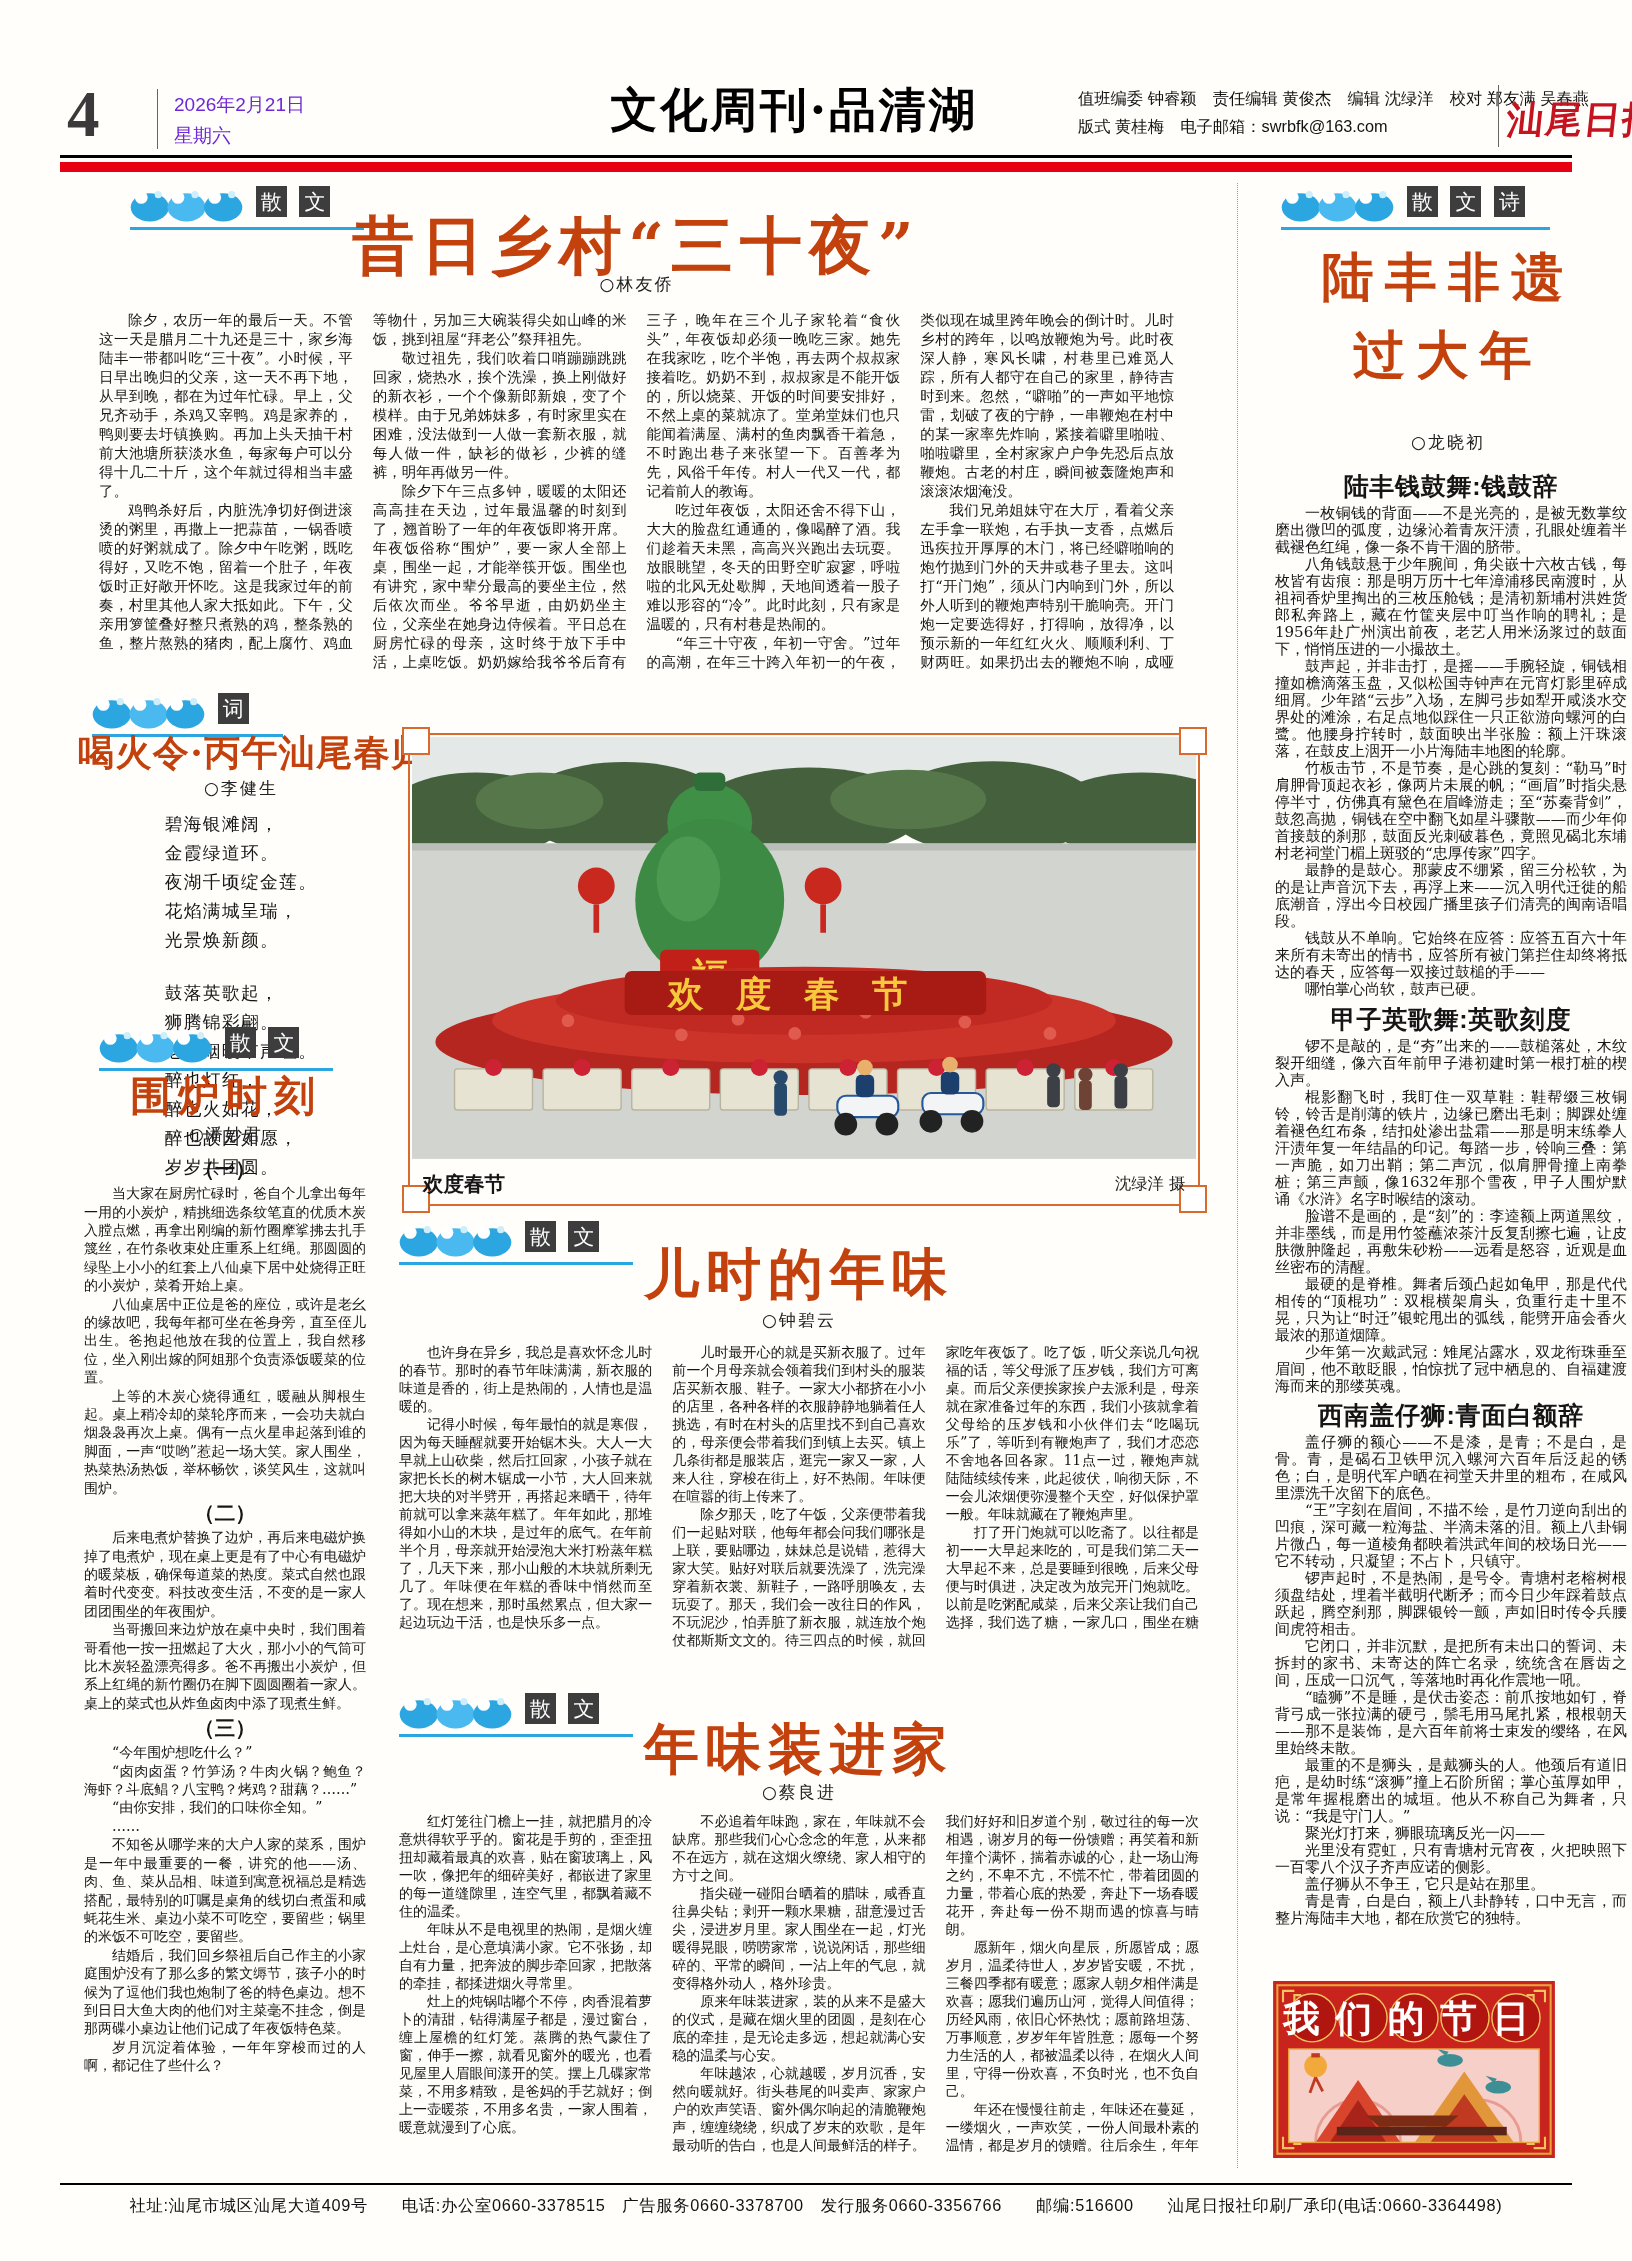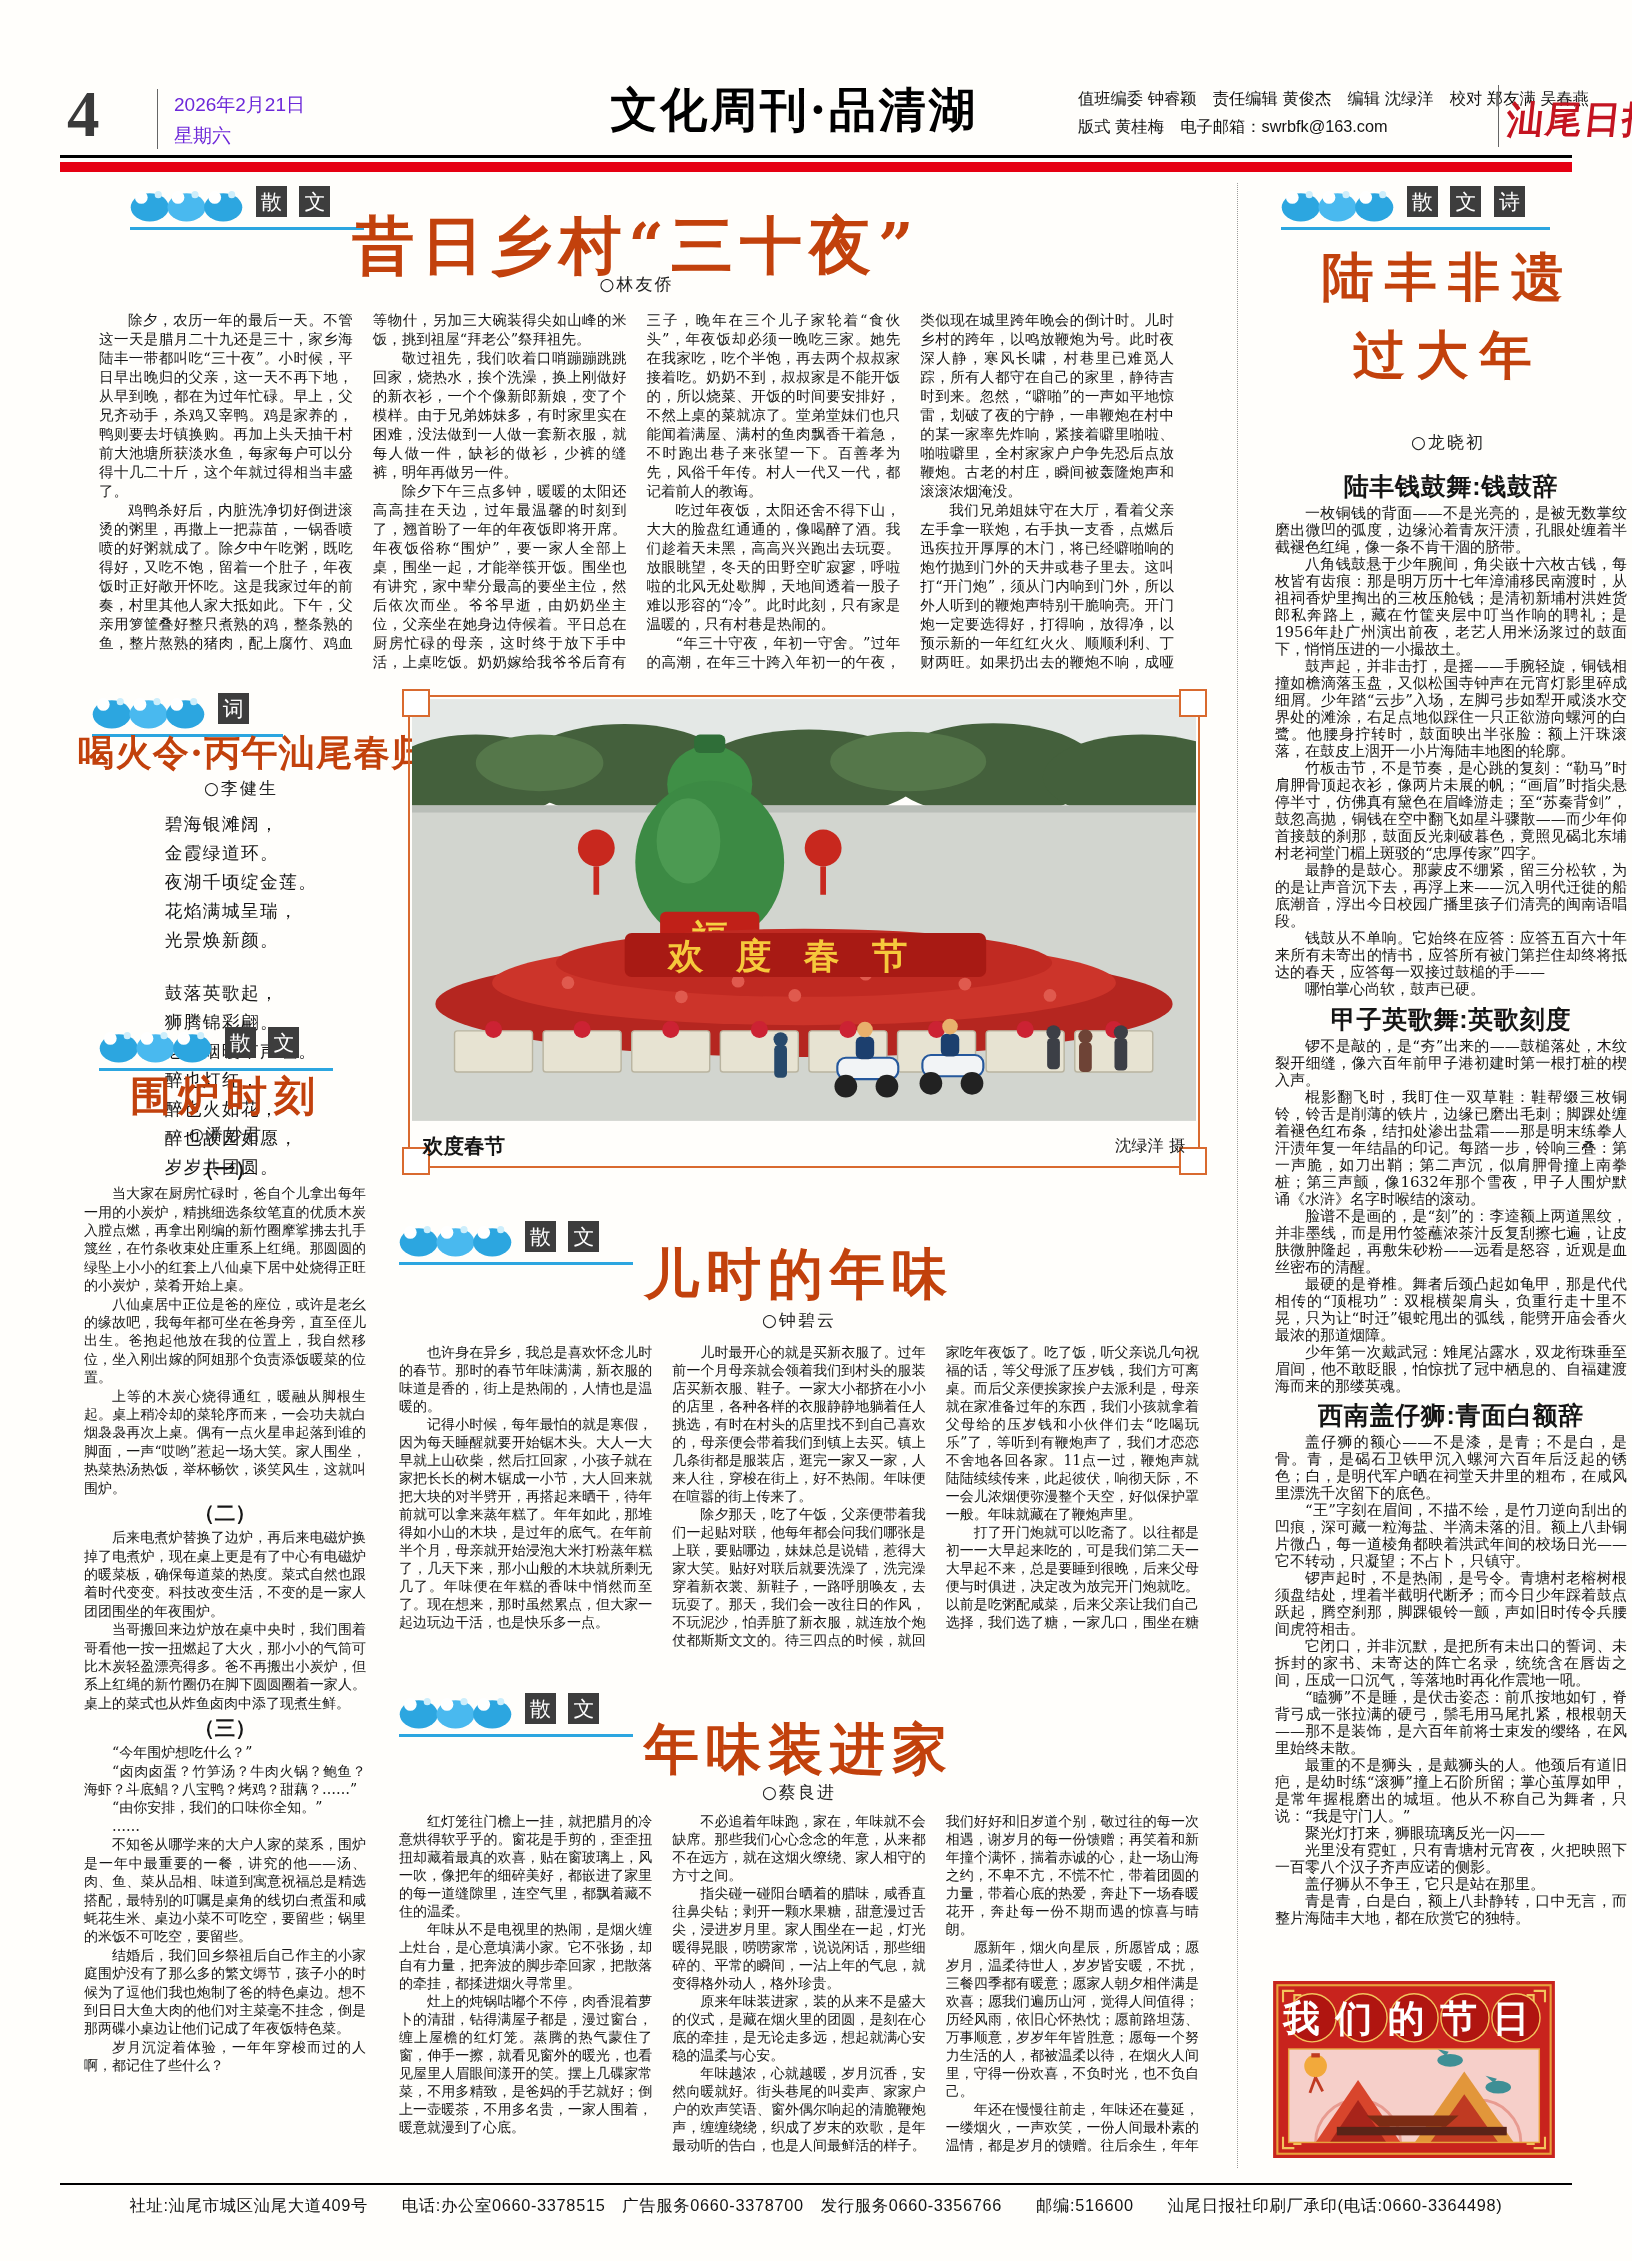--- a/index.html
+++ b/index.html
@@ -138,21 +138,21 @@
           <div class="pline">狮腾锦彩翩。</div>
           <div class="pline">老街烟暖市声喧。</div>
           <div class="pline">醉也灯红，</div>
           <div class="pline">醉也火如花，</div>
           <div class="pline">醉也故园如愿，</div>
           <div class="pline">岁岁共团圆。</div>
         </div>
     </div>
   </div>
 
-  <div class="abs photo-frame" style="left:408px;top:695px;width:788px;height:469px;">
+  <div class="abs photo-frame" style="left:408px;top:733px;width:788px;height:469px;">
     <span class="knot" style="left:-8.5px;top:-8.5px;"></span>
     <span class="knot" style="right:-8.5px;top:-8.5px;"></span>
     <span class="knot" style="left:-8.5px;bottom:-8.5px;"></span>
     <span class="knot" style="right:-8.5px;bottom:-8.5px;"></span>
     <svg width="784" height="422" viewBox="0 0 1106 595" style="display:block;margin:2.1px;">
       <rect x="0" y="0" width="1106" height="120" fill="#e4e8e6"></rect>
       <g fill="#44603c">
         <ellipse cx="90" cy="110" rx="130" ry="60"></ellipse>
           <ellipse cx="300" cy="100" rx="150" ry="65"></ellipse>
         <ellipse cx="560" cy="105" rx="160" ry="62"></ellipse>

